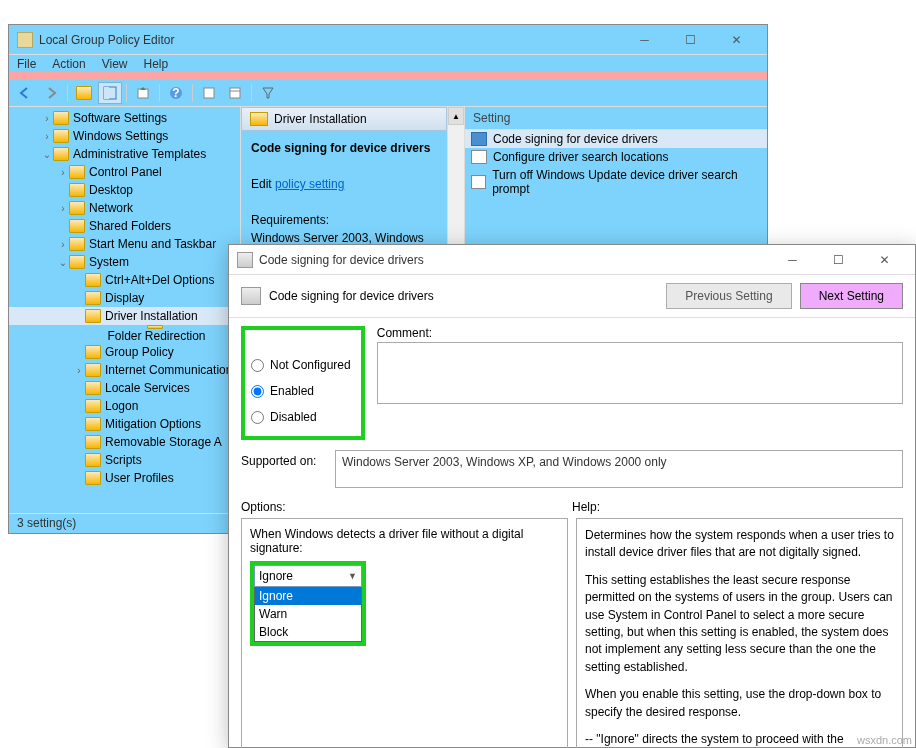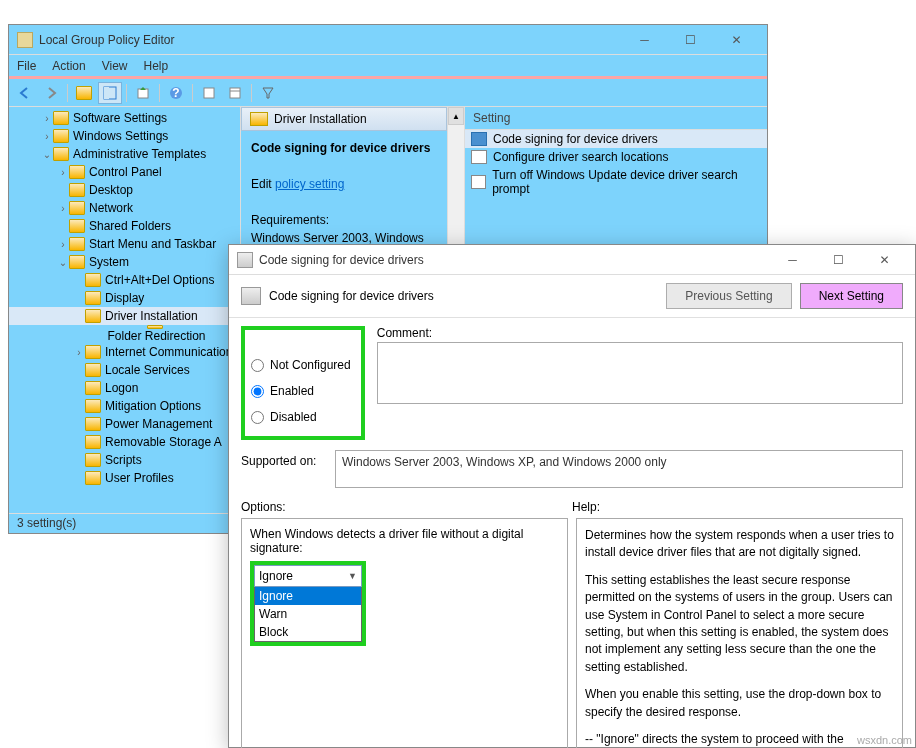--- a/index.html
+++ b/index.html
@@ -6,21 +6,21 @@
 body { background: #fff; width: 916px; height: 748px; position: relative; overflow: hidden; }
 
 
 .mmc-window { position: absolute; left: 8px; top: 24px; width: 760px; height: 510px; border: 1px solid #888; background: #7dd3fc; }
 .title-bar { height: 30px; display: flex; align-items: center; padding: 0 8px; border-bottom: 1px solid #ddd; }
 .title-bar .icon { width: 16px; height: 16px; margin-right: 6px; background: #e8d89a; border: 1px solid #b8a860; }
 .title-bar .title { flex: 1; color: #333; }
 .win-controls { display: flex; gap: 1px; }
 .win-btn { width: 45px; height: 28px; display: flex; align-items: center; justify-content: center; color: #555; }
 
-.menu-bar { height: 24px; display: flex; align-items: center; padding: 0 8px; gap: 16px; border-bottom: 3px solid #fca5a5; }
+.menu-bar { height: 24px; display: flex; align-items: center; padding: 0 8px; gap: 16px; border-bottom: 7px solid #fca5a5; }
 .menu-bar span { color: #333; }
 
 .tool-bar { height: 28px; display: flex; align-items: center; padding: 0 4px; gap: 2px; border-bottom: 1px solid #ddd; }
 .tool-btn { width: 24px; height: 22px; display: flex; align-items: center; justify-content: center; border: 1px solid transparent; }
 .tool-btn.active { background: #cde6f7; border: 1px solid #7ab3dd; }
 .tool-sep { width: 1px; height: 18px; background: #ccc; margin: 0 2px; }
 
 .mmc-body { display: flex; height: calc(100% - 82px - 20px); }
 .tree-pane { width: 232px; border-right: 1px solid #ddd; overflow: hidden; padding: 2px 0; }
 .tree-item { display: flex; align-items: center; height: 18px; white-space: nowrap; }
@@ -227,43 +227,43 @@
           <span class="tree-expand"></span>
           <span class="tree-folder"></span>
           <span class="tree-label">Driver Installation</span>
         </div>
         <div class="tree-item" style="padding-left: 64px; flex-direction: column;">
           <span class="tree-expand"></span>
           <span class="tree-folder"></span>
           <span class="tree-label">Folder Redirection</span>
         </div>
         <div class="tree-item" style="padding-left: 64px;">
+          <span class="tree-expand"></span>
+          <span class="tree-folder"></span>
+          <span class="tree-label">Group Policy</span>
+        </div>
+        <div class="tree-item" style="padding-left: 64px;">
           <span class="tree-expand">›</span>
           <span class="tree-folder"></span>
           <span class="tree-label">Internet Communication</span>
         </div>
         <div class="tree-item" style="padding-left: 64px;">
           <span class="tree-expand"></span>
           <span class="tree-folder"></span>
           <span class="tree-label">Locale Services</span>
         </div>
         <div class="tree-item" style="padding-left: 64px;">
           <span class="tree-expand"></span>
           <span class="tree-folder"></span>
           <span class="tree-label">Logon</span>
         </div>
         <div class="tree-item" style="padding-left: 64px;">
           <span class="tree-expand"></span>
           <span class="tree-folder"></span>
           <span class="tree-label">Mitigation Options</span>
-        </div>
-        <div class="tree-item" style="padding-left: 64px;">
-          <span class="tree-expand"></span>
-          <span class="tree-folder"></span>
-          <span class="tree-label">Power Management</span>
         </div>
         <div class="tree-item" style="padding-left: 64px;">
           <span class="tree-expand"></span>
           <span class="tree-folder"></span>
           <span class="tree-label">Removable Storage A</span>
         </div>
         <div class="tree-item" style="padding-left: 64px;">
           <span class="tree-expand"></span>
           <span class="tree-folder"></span>
           <span class="tree-label">Scripts</span>

